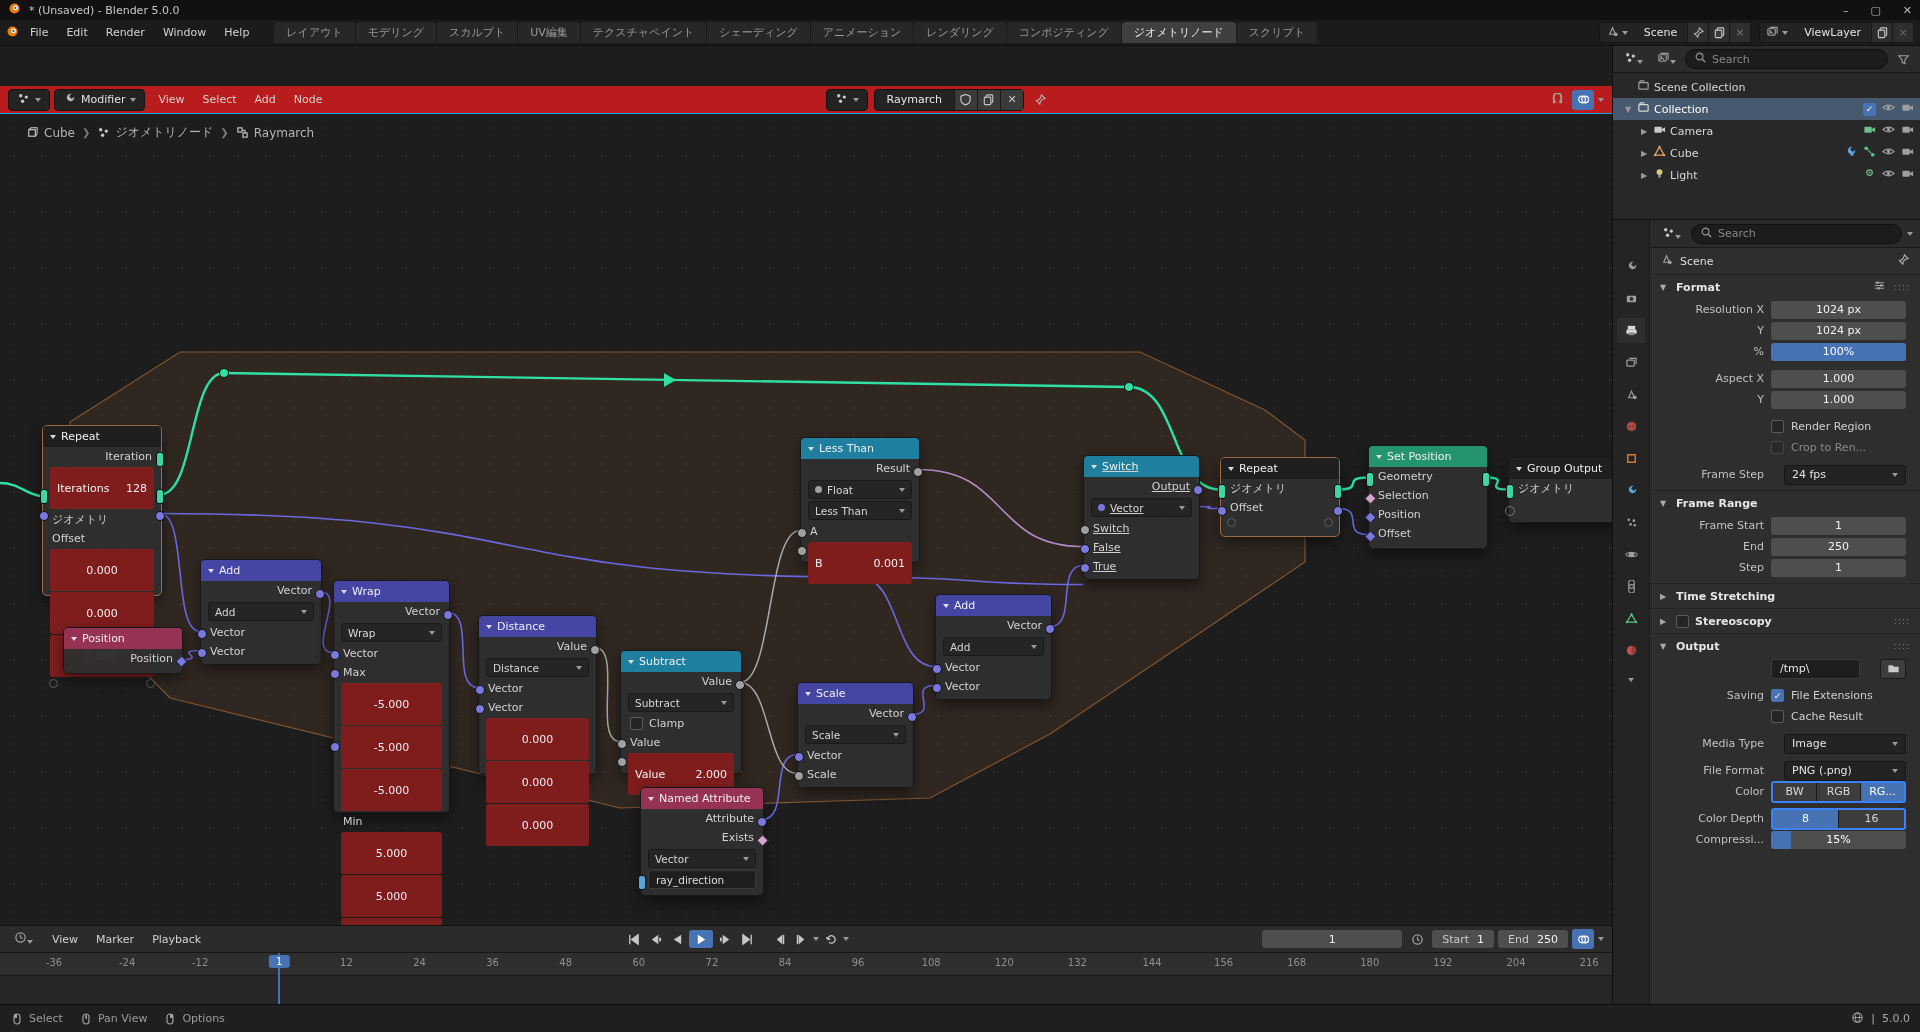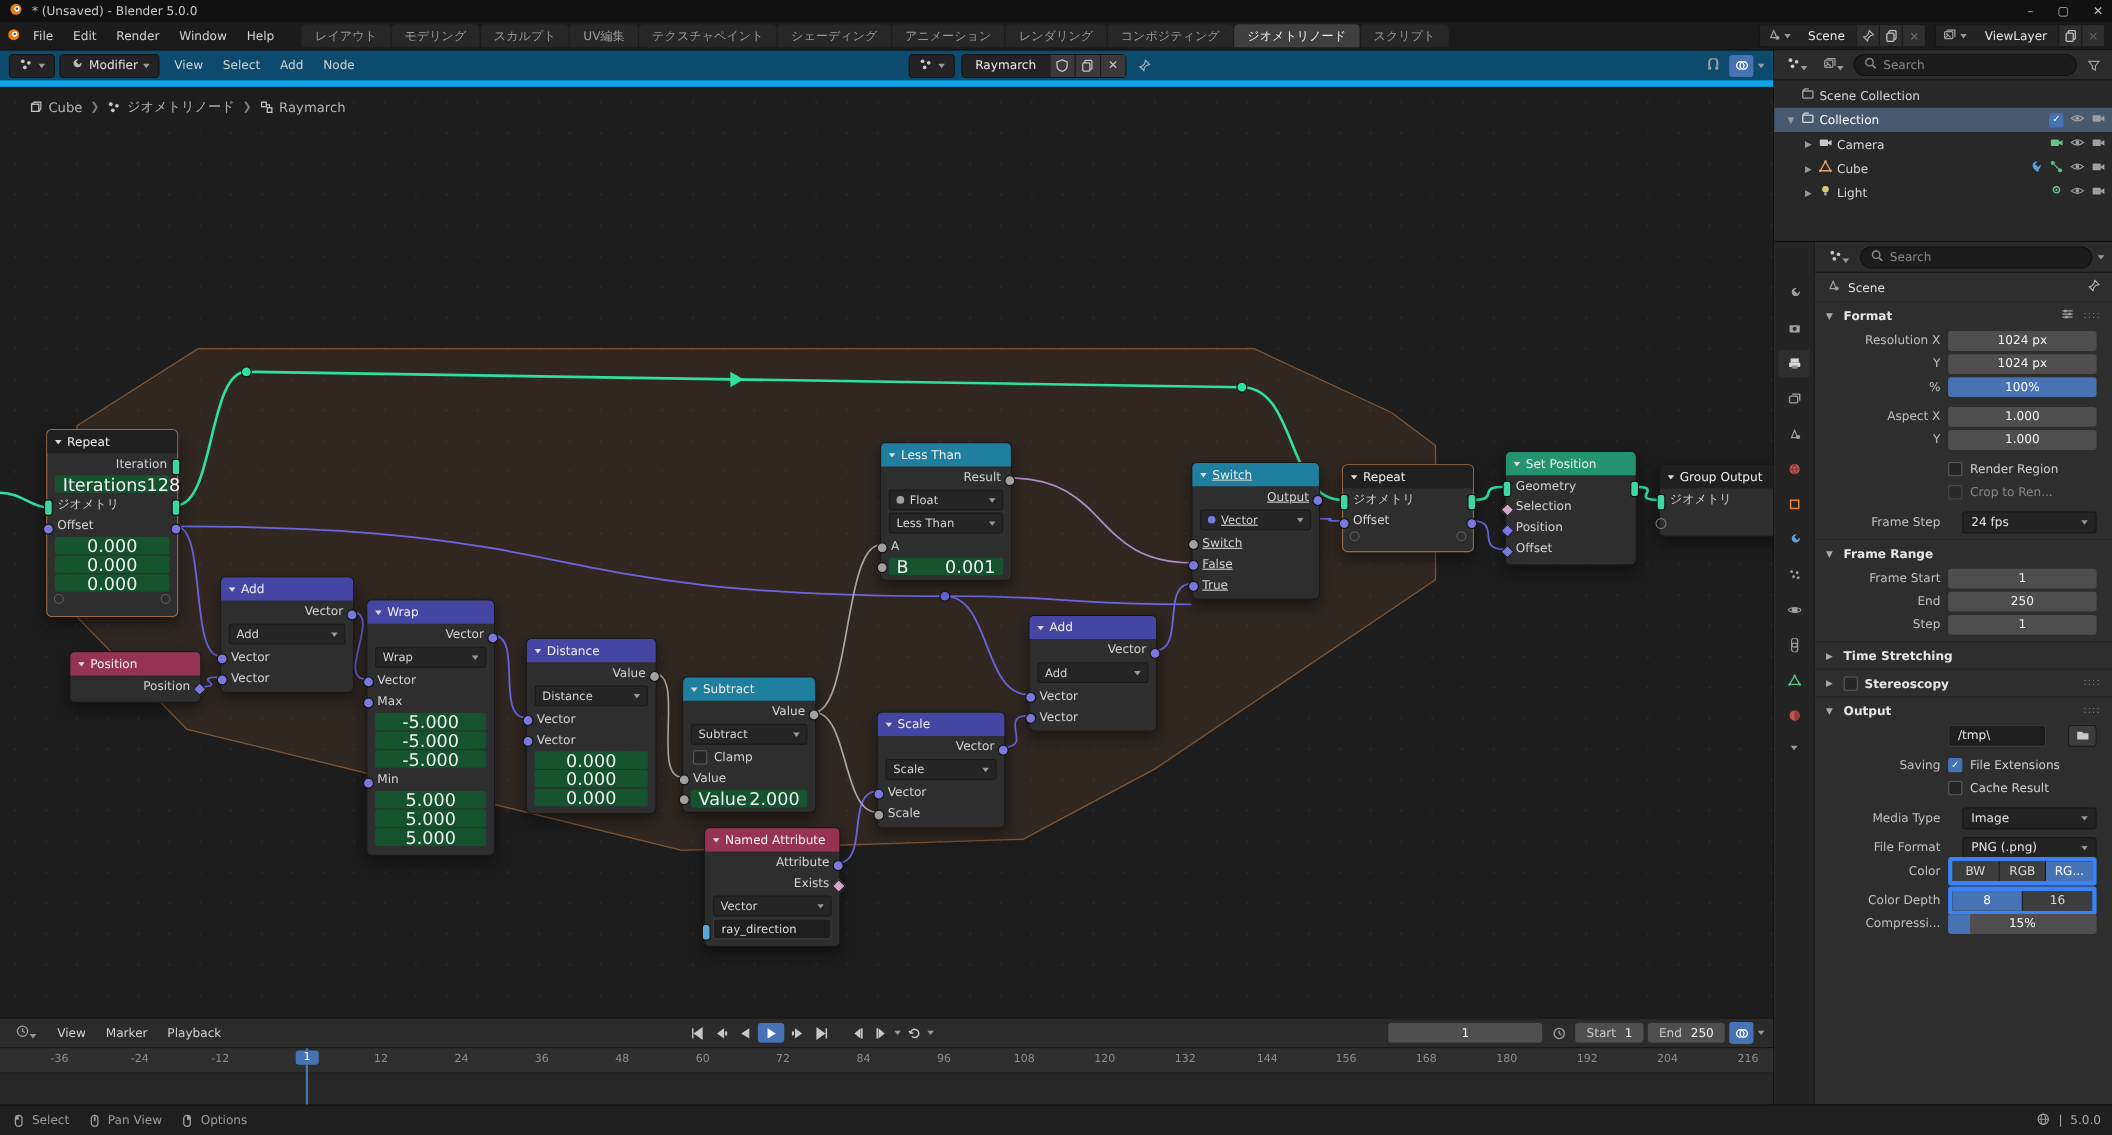--- a/index.html
+++ b/index.html
@@ -19,21 +19,21 @@
   .tab.active{background:#3f3f3f;color:#f0f0f0;}
   .idblock{display:flex;align-items:center;background:#232323;border:1px solid #161616;border-radius:4px;height:19px;margin-left:8px;}
   .idblock .seg{display:flex;align-items:center;padding:0 6px;gap:3px;height:100%;}
   .idblock .name{color:#e4e4e4;padding:0 10px;}
   .idblock .btn{width:20px;display:flex;align-items:center;justify-content:center;height:100%;background:#2e2e2e;border-left:1px solid #191919;color:#aaa;}
   
   .workspace{flex:1 1 auto;display:flex;min-height:0;}
   .left-col{width:1612px;display:flex;flex-direction:column;border-right:1px solid #0f0f0f;}
   .right-col{flex:1;display:flex;flex-direction:column;min-width:0;background:#404040;}
   
-  .ne-header{height:27px;background:#0c4a6e;border-bottom:6px solid #0ea5e9;display:flex;align-items:center;gap:4px;padding:0 8px;flex:0 0 auto;}
+  .ne-header{height:27px;background:#b91c1c;border-bottom:1px solid #0ea5e9;display:flex;align-items:center;gap:4px;padding:0 8px;flex:0 0 auto;margin-top:40px;}
   .ne-header .dd-btn{display:flex;align-items:center;gap:5px;background:#232323;border:1px solid #141414;border-radius:4px;padding:2px 8px;color:#e0e0e0;}
   .chev{width:0;height:0;border-left:3.5px solid transparent;border-right:3.5px solid transparent;border-top:4px solid #9a9a9a;display:inline-block;}
   .spacer{flex:1;}
   .group-sel{display:flex;align-items:center;background:#232323;border:1px solid #141414;border-radius:4px;height:20px;}
   .group-sel .gname{padding:0 12px;color:#e8e8e8;}
   .group-sel .gbtn{width:22px;height:100%;background:#3a3a3a;border-left:1px solid #191919;display:flex;align-items:center;justify-content:center;color:#c5c5c5;}
   .hicon{width:22px;height:20px;display:flex;align-items:center;justify-content:center;border-radius:3px;color:#b5b5b5;}
   .hicon.on{background:#4772b3;color:#fff;}
   .ne-canvas{position:relative;flex:1;background:#1d1d1d;background-image:radial-gradient(#282828 1px,transparent 1px);background-size:28px 28px;overflow:hidden;}
   .breadcrumb{position:absolute;left:26px;top:10px;display:flex;align-items:center;gap:7px;color:#b4b4b4;font-size:12px;z-index:30;}
@@ -42,21 +42,21 @@
   
   .node{position:absolute;z-index:10;border-radius:5px;background:rgba(47,47,47,.96);
     box-shadow:0 6px 14px rgba(0,0,0,.45);border:1px solid #181818;}
   .node.zone{border-color:#9c6a42;}
   .nhdr{height:21px;border-radius:4px 4px 0 0;display:flex;align-items:center;gap:5px;padding:0 7px;color:#eee;font-size:11px;}
   .nhdr .hchev{width:0;height:0;border-left:3px solid transparent;border-right:3px solid transparent;border-top:4px solid #ddd;}
   .nrow{position:relative;display:flex;align-items:center;color:#d2d2d2;font-size:11px;padding:0 9px;}
   .nrow.out{justify-content:flex-end;}
   .ndd{margin:2px 7px;height:17px;background:#252525;border:1px solid #1a1a1a;border-radius:3px;display:flex;align-items:center;gap:5px;padding:0 6px;color:#d6d6d6;font-size:10.5px;}
   .ndd .chev{margin-left:auto;}
-  .nnum{margin:1px 7px;height:16px;background:#14532d;border-radius:2.5px;display:flex;align-items:center;justify-content:center;color:#f0f0f0;font-size:16px;padding:0 7px;}
+  .nnum{margin:1px 7px;height:16px;background:#7f1d1d;border-radius:2.5px;display:flex;align-items:center;justify-content:center;color:#f0f0f0;font-size:11px;padding:13px 7px;}
   .nnum.lv{justify-content:space-between;}
   .ntxt{margin:2px 7px;height:17px;background:#1e1e1e;border:1px solid #3c3c3c;border-radius:3px;display:flex;align-items:center;padding:0 7px;color:#ddd;font-size:10.5px;}
   .nchk{display:flex;align-items:center;gap:6px;padding:0 9px;color:#d2d2d2;}
   .cbox{width:11px;height:11px;border:1px solid #5a5a5a;background:#252525;border-radius:2px;display:flex;align-items:center;justify-content:center;font-size:9px;color:#fff;flex:0 0 auto;}
   .cbox.on{background:#4772b3;border-color:#4772b3;}
   .sock{position:absolute;z-index:12;}
   .sock.circle{width:8px;height:8px;border-radius:50%;border:1px solid #111;}
   .sock.diamond{width:7px;height:7px;border:1px solid #111;transform:rotate(45deg);}
   .sock.bar{width:6px;height:13px;border-radius:3px;border:1px solid #111;}
   .sock.open{width:8px;height:8px;border-radius:50%;border:1.5px solid #777;background:transparent;}
@@ -105,21 +105,21 @@
   .prow{display:flex;align-items:center;height:21px;padding:0 14px 0 10px;gap:7px;}
   .prow.gap{margin-top:6px;}
   .plab{width:104px;text-align:right;color:#c0c0c0;flex:0 0 auto;}
   .pval{flex:1;min-width:0;display:flex;align-items:center;}
   .pfield{flex:1;height:18px;background:#4e4e4e;border-radius:3px;display:flex;align-items:center;justify-content:center;color:#f2f2f2;}
   .pdd{flex:1;height:18px;background:#232323;border:1px solid #161616;border-radius:3px;display:flex;align-items:center;padding:0 7px;color:#e2e2e2;margin-left:13px;}
   .pdd .chev{margin-left:auto;}
   .pslider{flex:1;height:18px;background:#4e4e4e;border-radius:3px;position:relative;overflow:hidden;display:flex;align-items:center;justify-content:center;color:#fff;}
   .pslider .fill{position:absolute;left:0;top:0;bottom:0;background:#4772b3;}
   .pslider span{position:relative;z-index:2;}
-  .pseg{flex:1;display:flex;border-radius:3px;overflow:hidden;border:4px solid #3b82f6;height:18px;}
+  .pseg{flex:1;display:flex;border-radius:3px;overflow:hidden;border:2px solid #3b82f6;height:18px;}
   .pseg .seg{flex:1;background:#3d3d3d;display:flex;align-items:center;justify-content:center;color:#d8d8d8;border-right:1px solid #1a1a1a;}
   .pseg .seg:last-child{border-right:none;}
   .pseg .seg.on{background:#4772b3;color:#fff;}
   .pcheckline{display:flex;align-items:center;gap:7px;flex:1;color:#cfcfcf;}
   .dim{opacity:.55;}
   .ppath{flex:1;display:flex;gap:20px;align-items:flex-start;}
   .ppath .pfield{justify-content:flex-start;padding:0 8px;background:#1e1e1e;border:1px solid #3a3a3a;color:#e6e6e6;}
   .fbtn{width:24px;height:18px;background:#3d3d3d;border:1px solid #1a1a1a;border-radius:3px;display:flex;align-items:center;justify-content:center;}
   .griddots{color:#7d7d7d;font-size:9px;letter-spacing:1px;}
 </style>

